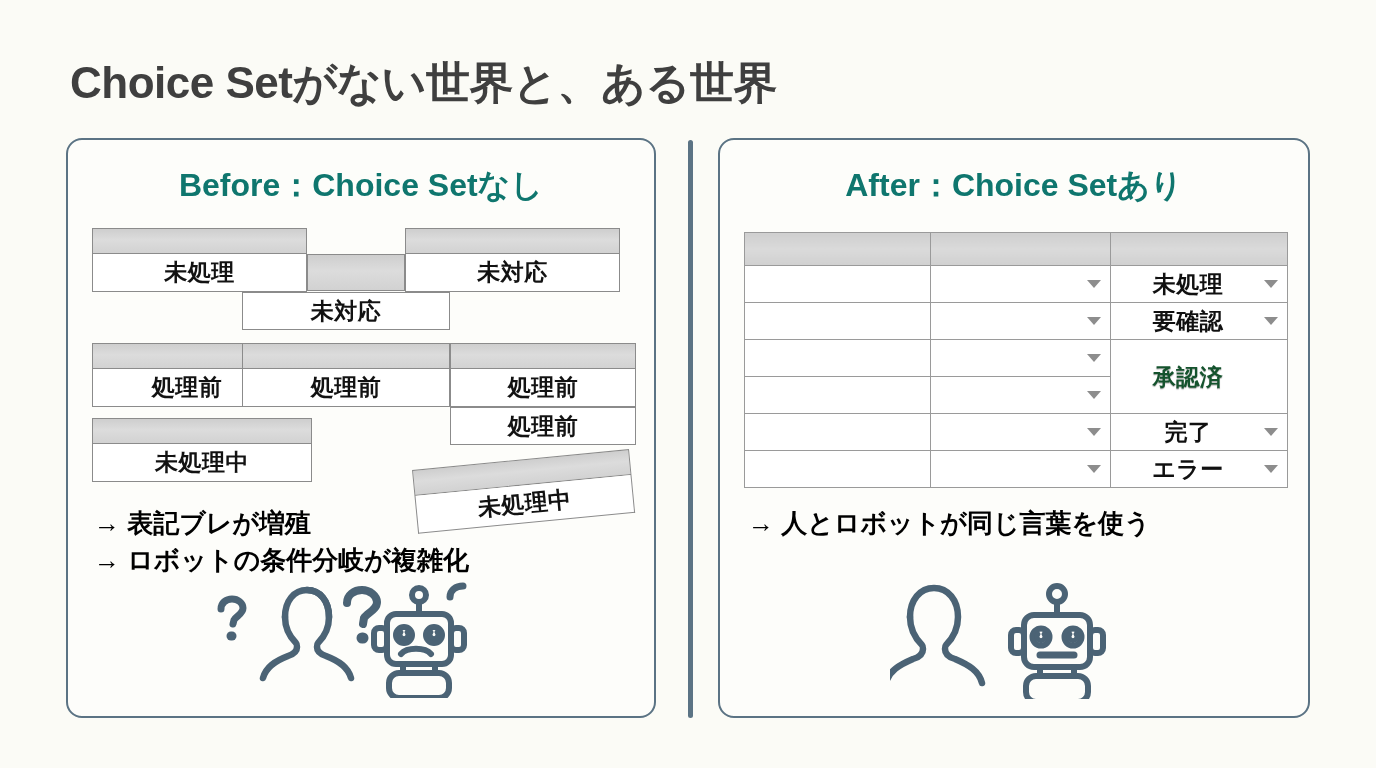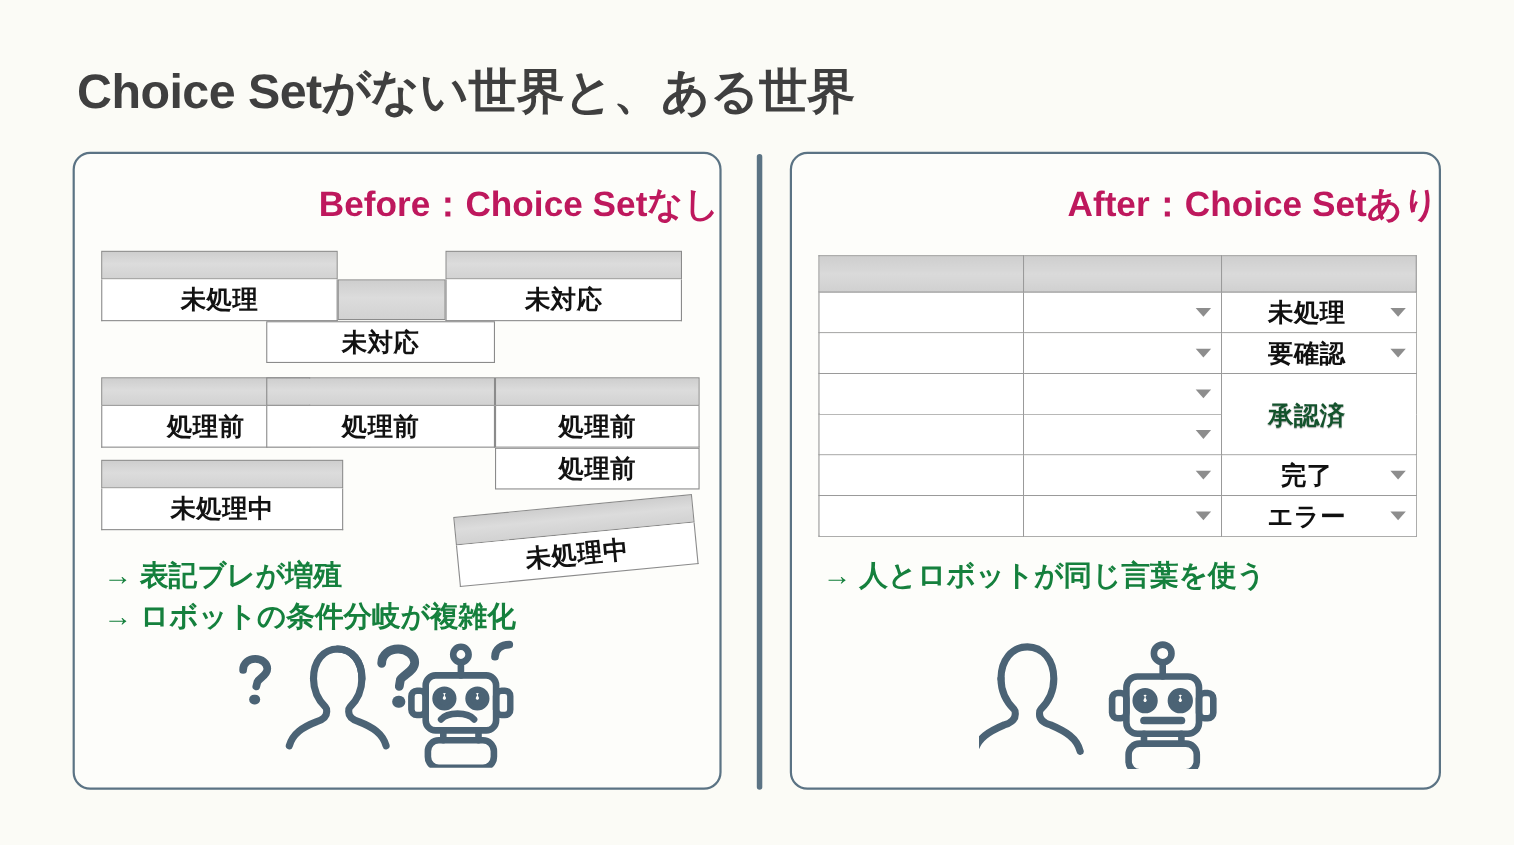--- a/index.html
+++ b/index.html
@@ -39,24 +39,24 @@
     box-sizing: border-box;
   }
   #panel-before { left: 66px;  width: 590px; }
   #panel-after  { left: 718px; width: 592px; }
 
   .panel-title {
     position: absolute;
     top: 24px;
     left: 0;
     right: 0;
-    text-align: right;
+    text-align: center;
     font-size: 32px;
     font-weight: bold;
-    color: #be185d;
+    color: #0f766e;
     white-space: nowrap;
   }
 
   
   #center-divider {
     position: absolute;
     left: 688px;
     top: 140px;
     width: 5px;
     height: 578px;
@@ -90,21 +90,21 @@
     letter-spacing: 0.5px;
   }
   .frag.noheader .cell { border-top: 1px solid #8b8b8b; }
   .frag .hdr.only { border-bottom: 1px solid #8b8b8b; }
 
   
   .bullets {
     position: absolute;
     font-size: 26px;
     font-weight: bold;
-    color: #15803d;
+    color: #000000;
     line-height: 1.42;
     white-space: nowrap;
   }
   #bullets-before { left: 92px;  top: 503px; }
 
   
   #after-table {
     position: absolute;
     left: 24px;
     top: 92px;

